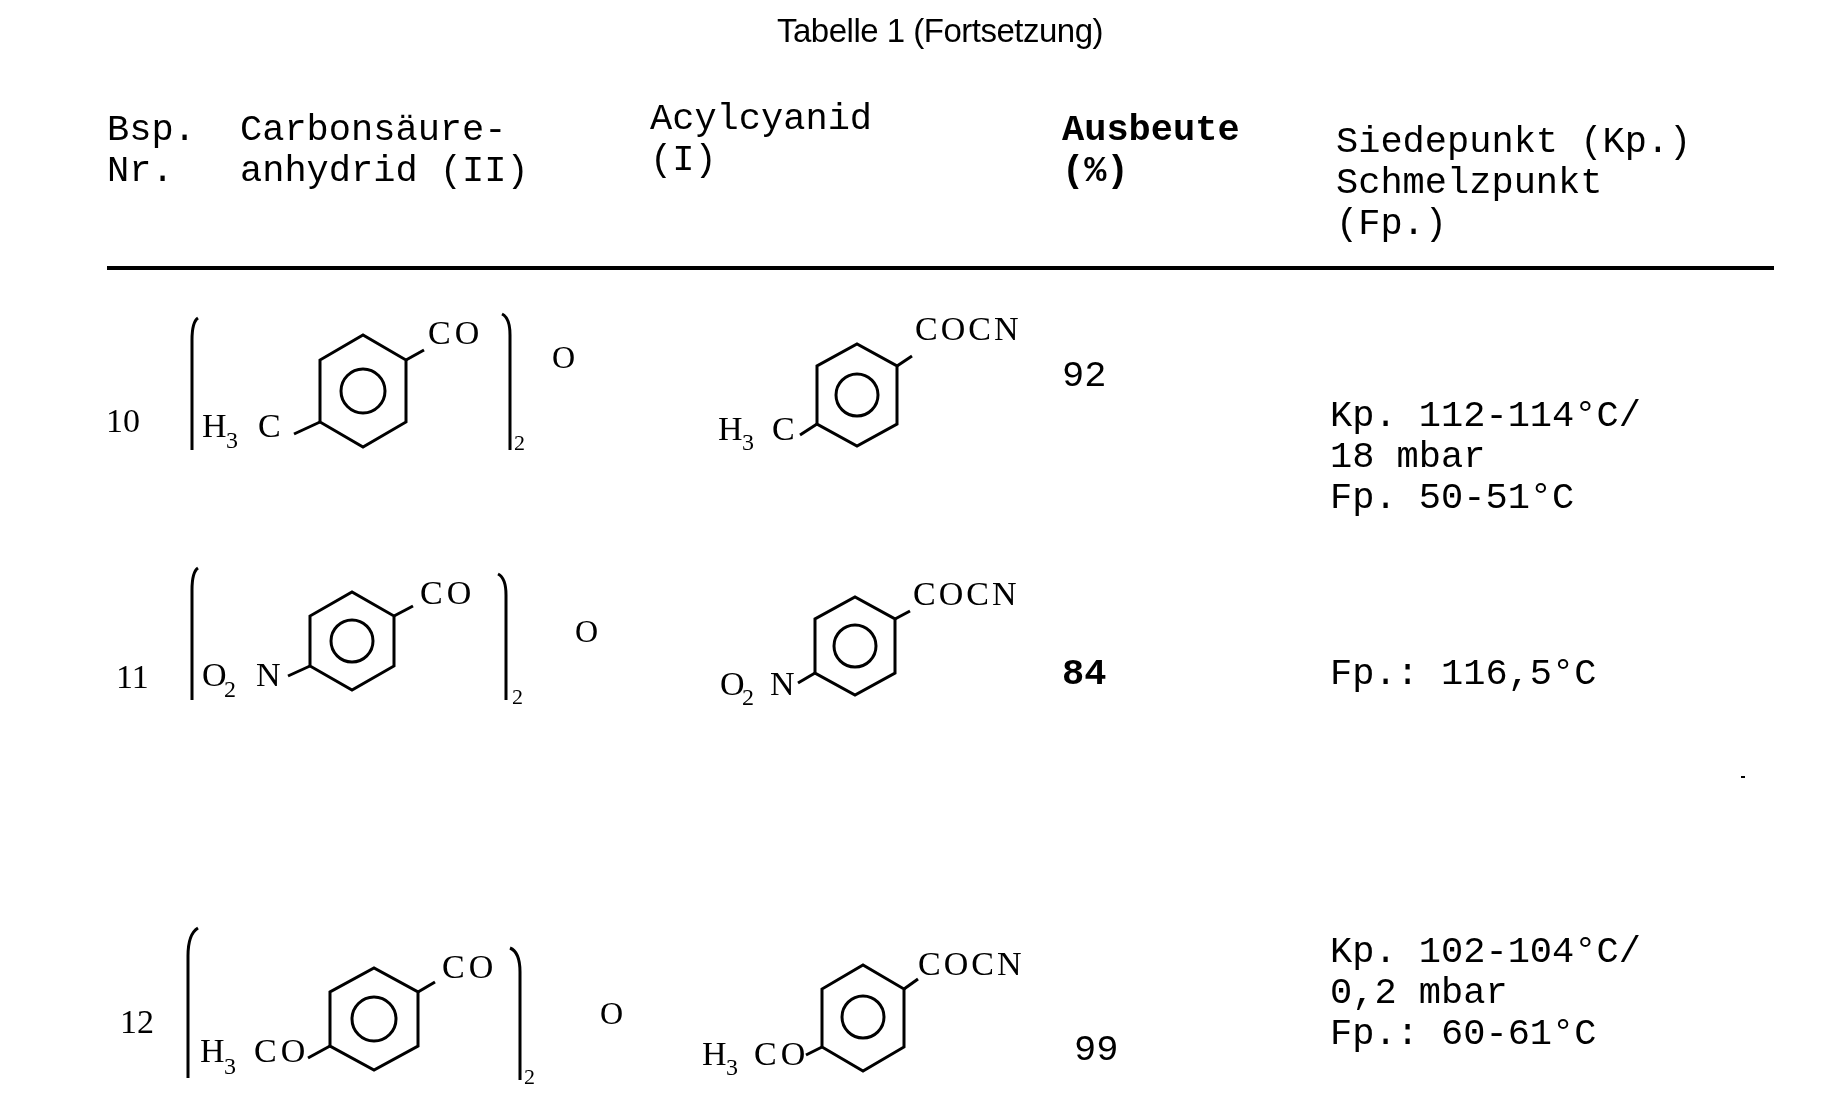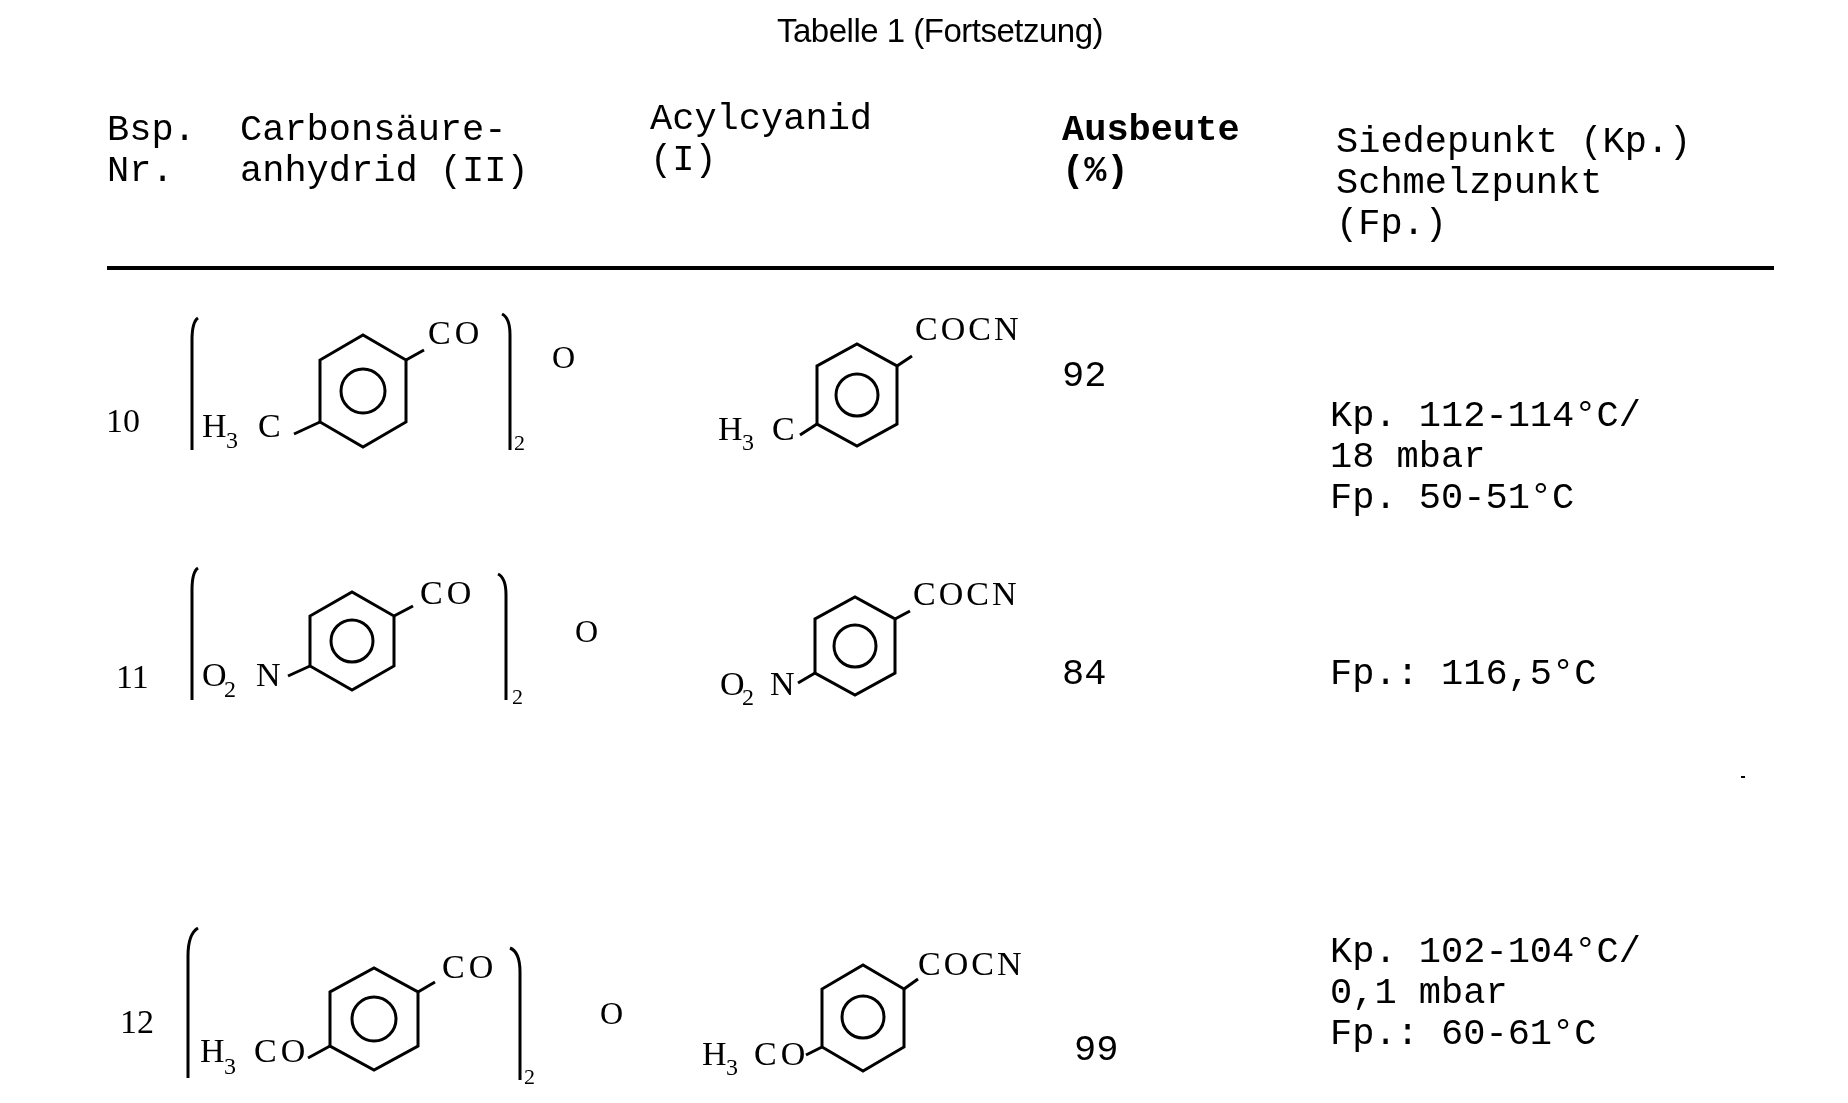--- a/index.html
+++ b/index.html
@@ -150,21 +150,21 @@
       <text x="42" y="140" font-size="24">2</text>
       <text x="70" y="130" font-size="34">N</text>
       <line x1="98" y1="118" x2="115" y2="108" stroke="#000" stroke-width="3"></line>
       <polygon points="115,108 115,54 155,32 195,54 195,108 155,130" stroke="#000" stroke-width="3" fill="none"></polygon>
       <circle cx="155" cy="81" r="21" stroke="#000" stroke-width="3" fill="none"></circle>
       <line x1="195" y1="54" x2="210" y2="46" stroke="#000" stroke-width="3"></line>
       <text x="213" y="40" font-size="34" letter-spacing="3">COCN</text>
     </svg>
   </div>
 
-  <div class="mono" style="left:1062px; top:654px;">84</div>
+  <div class="mono" style="left:1062px; top:654px;font-weight:bold;">84</div>
 
   <div class="mono" style="left:1330px; top:654px;"><span>Fp.: 116,5°C</span></div>
 </div>
 
 <div class="speck"></div>
 
 <div>
   <div class="rownum" style="left:120px; top:1003px;">12</div>
 
   <div class="struct" style="left:170px; top:920px;">
@@ -193,15 +193,15 @@
       <polygon points="122,112 122,54 163,30 204,54 204,112 163,136" stroke="#000" stroke-width="3" fill="none"></polygon>
       <circle cx="163" cy="82" r="21" stroke="#000" stroke-width="3" fill="none"></circle>
       <line x1="204" y1="54" x2="218" y2="44" stroke="#000" stroke-width="3"></line>
       <text x="218" y="40" font-size="34" letter-spacing="3">COCN</text>
     </svg>
   </div>
 
   <div class="mono" style="left:1074px; top:1030px;">99</div>
 
   <div class="mono" style="left:1330px; top:932px;"><span>Kp. 102-104°C/</span>
-<span>0,1 mbar</span>
+<span>0,2 mbar</span>
 <span>Fp.: 60-61°C</span></div>
 </div>
 
 </body></html>

